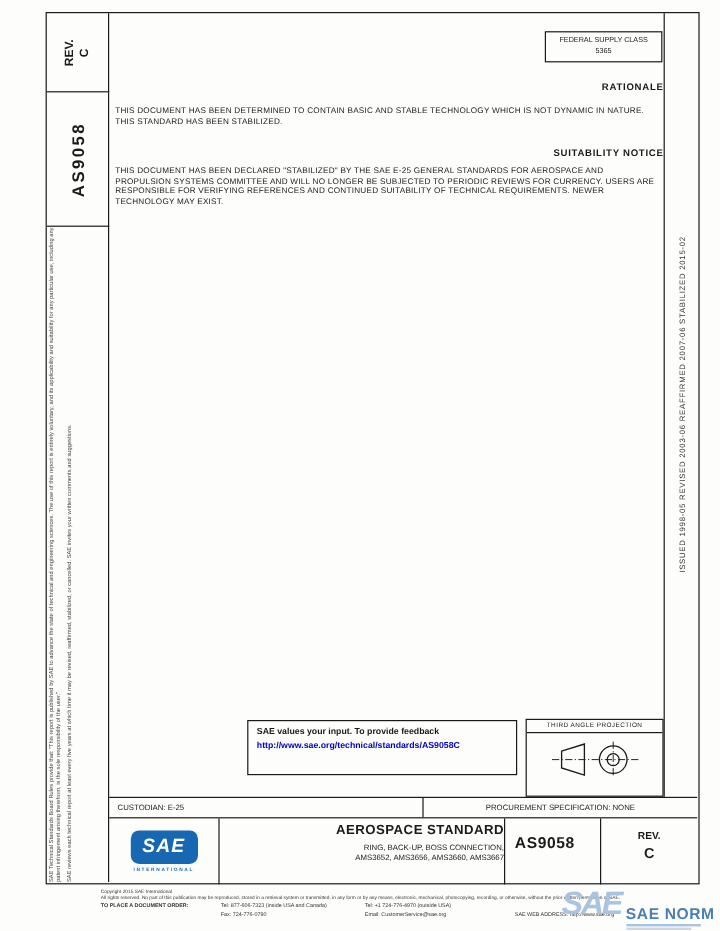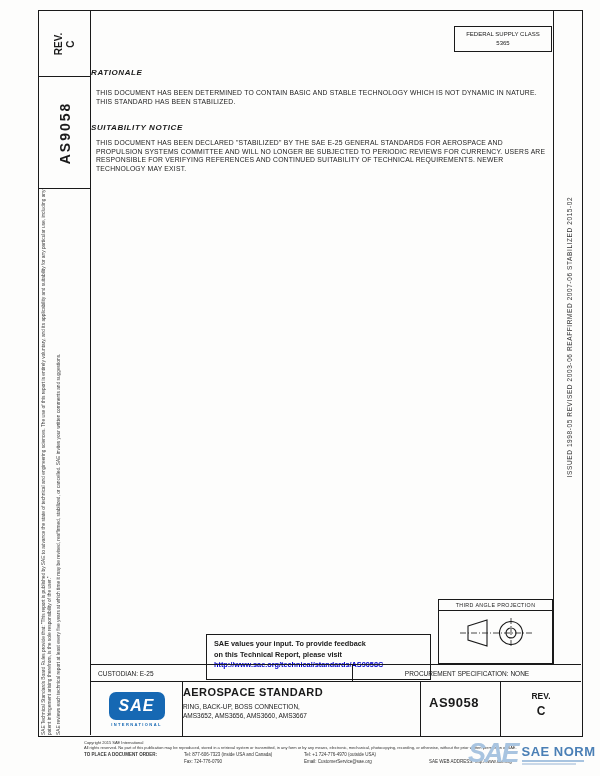--- a/index.html
+++ b/index.html
@@ -34,31 +34,31 @@
              border-left:1px solid #1a1a1a; box-sizing:border-box; }
   .right-rot { position:absolute; left:-312px; top:312px; width:653px; height:28px;
              font-size:6.5px; letter-spacing:0.6px; color:#333; }
 
   
   .fsc-box { position:absolute; left:415px; top:15px; width:98px; height:26px;
              border:1px solid #1a1a1a; text-align:center; font-size:6px; line-height:9px;
              padding-top:3px; box-sizing:border-box; }
 
   
-  .h-center { position:absolute; left:52px; width:462px; text-align:left;
-             font-size:8px; font-weight:bold; letter-spacing:0.6px;font-style:italic; }
+  .h-center { position:absolute; left:52px; width:462px; text-align:right;
+             font-size:8px; font-weight:bold; letter-spacing:0.6px; }
   .h-rationale { top:57px; }
   .h-notice { top:112px; }
   .para { position:absolute; left:57px; width:452px; font-size:6.8px; line-height:8.5px;
           letter-spacing:0.2px; }
   .para1 { top:78px; }
   .para2 { top:128px; }
 
   
-  .feedback-box { position:absolute; left:167px; top:623px; width:225px; height:46px;
+  .feedback-box { position:absolute; left:167px; top:589px; width:225px; height:46px;
              border:1.5px solid #1a1a1a; box-sizing:border-box; padding:4px 7px;
              font-size:7.3px; line-height:10.5px; font-weight:bold; }
   .fb-link { color:#0000cc; cursor:pointer; }
 
   
   .proj-box { position:absolute; left:399px; top:588px; width:115px; height:65px;
              border:1px solid #1a1a1a; box-sizing:border-box; }
   .proj-title { font-size:5.3px; text-align:center; padding:2px 0;
              border-bottom:1px solid #1a1a1a; letter-spacing:0.4px; }
   .proj-sym { display:block; margin:4px auto 0; }
@@ -67,21 +67,21 @@
   .cust-row { position:absolute; left:52px; top:653px; width:490px; height:17px;
              border-top:1px solid #1a1a1a; box-sizing:border-box; display:flex; }
   .cust-cell { width:262px; border-right:1px solid #1a1a1a; box-sizing:border-box;
              font-size:6.5px; display:flex; align-items:center; padding-left:7px; }
   .proc-cell { flex:1; font-size:6.5px; display:flex; align-items:center; justify-content:center; }
 
   .title-row { position:absolute; left:52px; top:670px; width:490px; height:55.5px;
              border-top:1px solid #1a1a1a; box-sizing:border-box; display:flex; }
   .cell { border-right:1px solid #1a1a1a; box-sizing:border-box; }
   .logo-cell { width:92px; display:flex; flex-direction:column; align-items:center; justify-content:center; }
-  .title-cell { width:238px; text-align:left; padding-top:4px; }
+  .title-cell { width:238px; text-align:right; padding-top:4px; }
   .num-cell { width:80px; font-weight:bold; font-size:13px; padding:13px 0 0 8px; letter-spacing:0.5px; }
   .revc-cell { flex:1; text-align:center; border-right:none; padding-top:9px; }
   .doc-type { font-weight:bold; font-size:11px; letter-spacing:0.4px; }
   .doc-subtitle { font-size:6.5px; line-height:8.5px; margin-top:5px; }
   .revc-label { font-weight:bold; font-size:8.5px; }
   .revc-value { font-weight:bold; font-size:12px; margin-top:3px; }
 
   
   .sae-badge { width:56px; height:28px; background:#1668b3; border-radius:7px;
              display:flex; align-items:center; justify-content:center; }
@@ -94,21 +94,21 @@
   .fp-contacts { display:flex; margin-top:1.5px; font-size:4.5px; line-height:6px; }
   .fp-c1 { width:100px; font-weight:bold; }
   .fp-c2 { width:120px; }
   .fp-c3 { width:125px; }
   .fp-c4 { flex:1; }
 
   
   .watermark { position:absolute; left:468px; top:739px; display:flex; align-items:flex-start; }
   .wm-glyph { font-size:27px; font-weight:bold; font-style:italic; color:#a8c4e0;
               letter-spacing:-2px; line-height:28px; }
-  .wm-right { margin-left:4px; margin-top:6px; }
+  .wm-right { margin-left:4px; margin-top:16px; }
   .wm-name { color:#4a7fb5; font-weight:bold; font-size:13px; letter-spacing:0.5px; line-height:13px; }
   .wm-line { height:1.5px; background:#a8c4e0; margin-top:2px; width:62px; }
   .wm-micro { height:2px; background:#c9d8e8; margin-top:1.5px; width:54px; }
 </style>
 </head>
 <body>
 
 <div class="sheet">
   <div class="frame">
 
@@ -138,21 +138,20 @@
     </div>
 
     <div class="h-center h-rationale">RATIONALE</div>
     <div class="para para1">THIS DOCUMENT HAS BEEN DETERMINED TO CONTAIN BASIC AND STABLE TECHNOLOGY WHICH IS NOT DYNAMIC IN NATURE. THIS STANDARD HAS BEEN STABILIZED.</div>
 
     <div class="h-center h-notice">SUITABILITY NOTICE</div>
     <div class="para para2">THIS DOCUMENT HAS BEEN DECLARED "STABILIZED" BY THE SAE E-25 GENERAL STANDARDS FOR AEROSPACE AND PROPULSION SYSTEMS COMMITTEE AND WILL NO LONGER BE SUBJECTED TO PERIODIC REVIEWS FOR CURRENCY. USERS ARE RESPONSIBLE FOR VERIFYING REFERENCES AND CONTINUED SUITABILITY OF TECHNICAL REQUIREMENTS. NEWER TECHNOLOGY MAY EXIST.</div>
 
     <div class="feedback-box">
       <div>SAE values your input. To provide feedback</div>
-      <div>on this Technical Report, please visit</div>
       <a class="fb-link">http://www.sae.org/technical/standards/AS9058C</a>
     </div>
 
     <div class="proj-box">
       <div class="proj-title">THIRD ANGLE PROJECTION</div>
       <svg class="proj-sym" width="80" height="36" viewBox="0 0 80 36">
         <line x1="4" y1="18" x2="76" y2="18" stroke="#1a1a1a" stroke-width="0.8" stroke-dasharray="6 2 1 2"></line>
         <polygon points="12,11 31,5 31,31 12,25" fill="none" stroke="#1a1a1a" stroke-width="1.1"></polygon>
         <circle cx="55" cy="18" r="11.5" fill="none" stroke="#1a1a1a" stroke-width="1.1"></circle>
         <circle cx="55" cy="18" r="5" fill="none" stroke="#1a1a1a" stroke-width="1.1"></circle>

